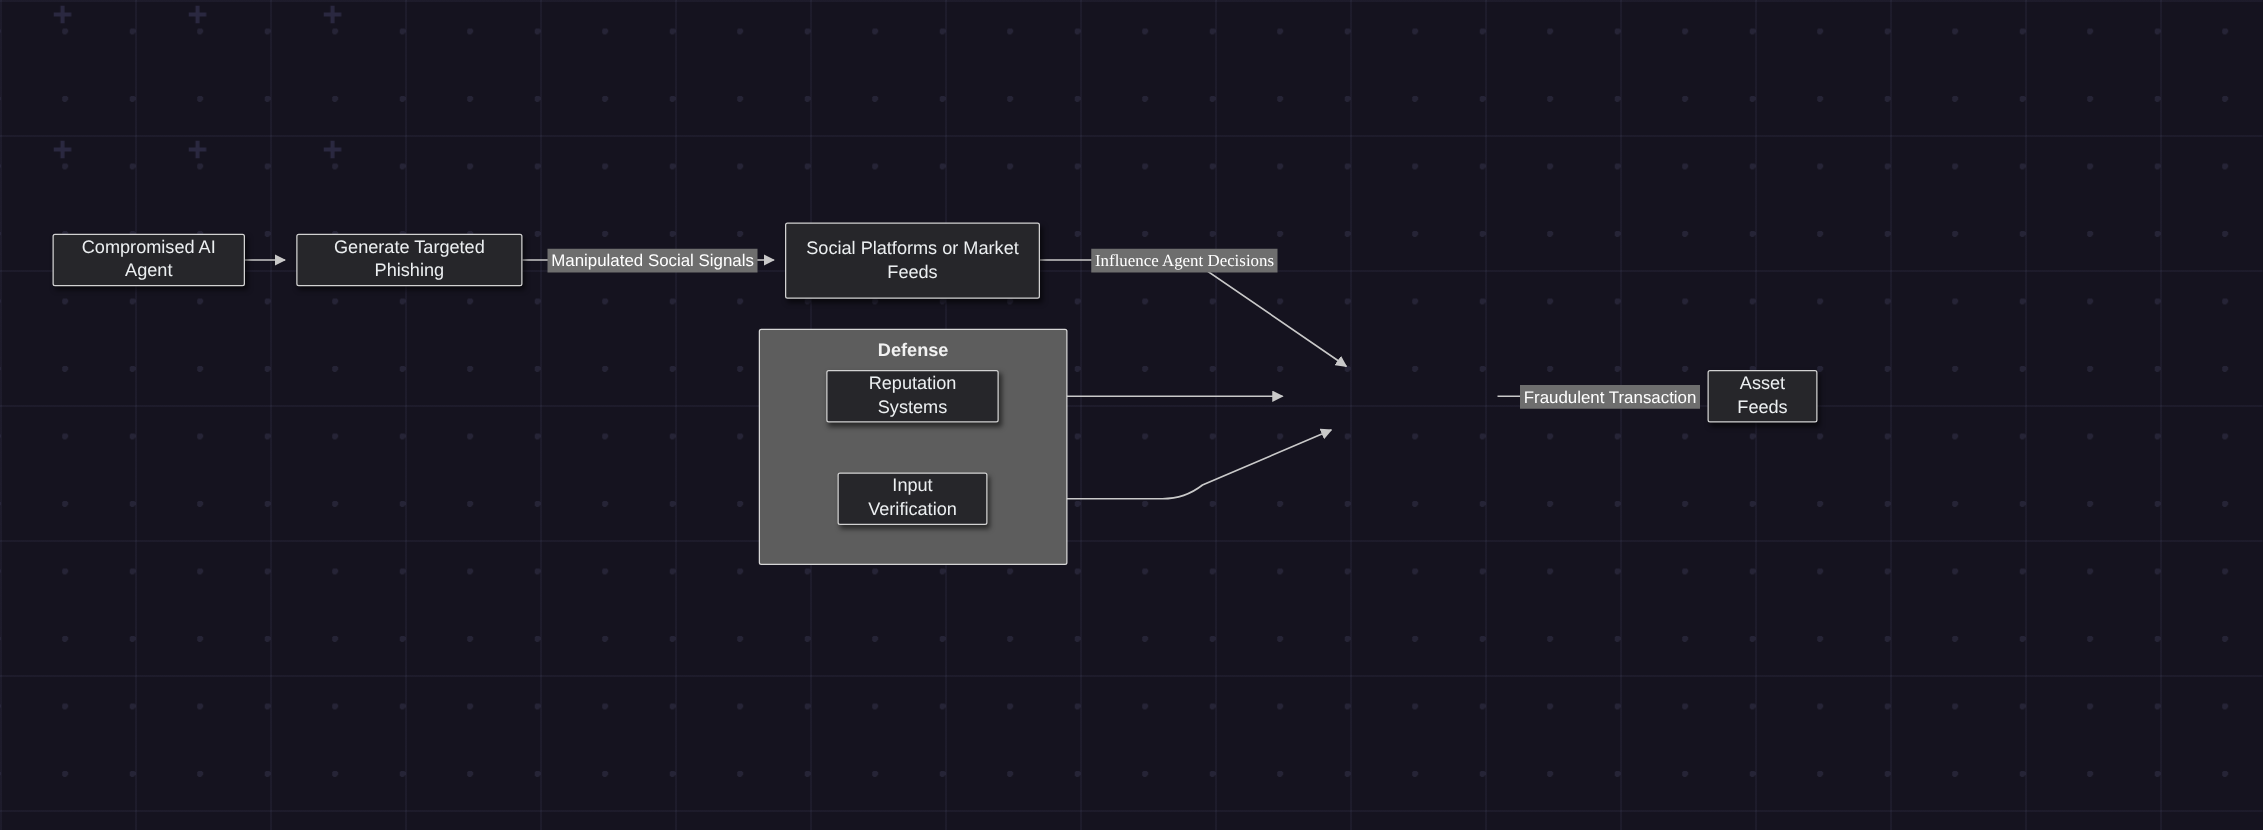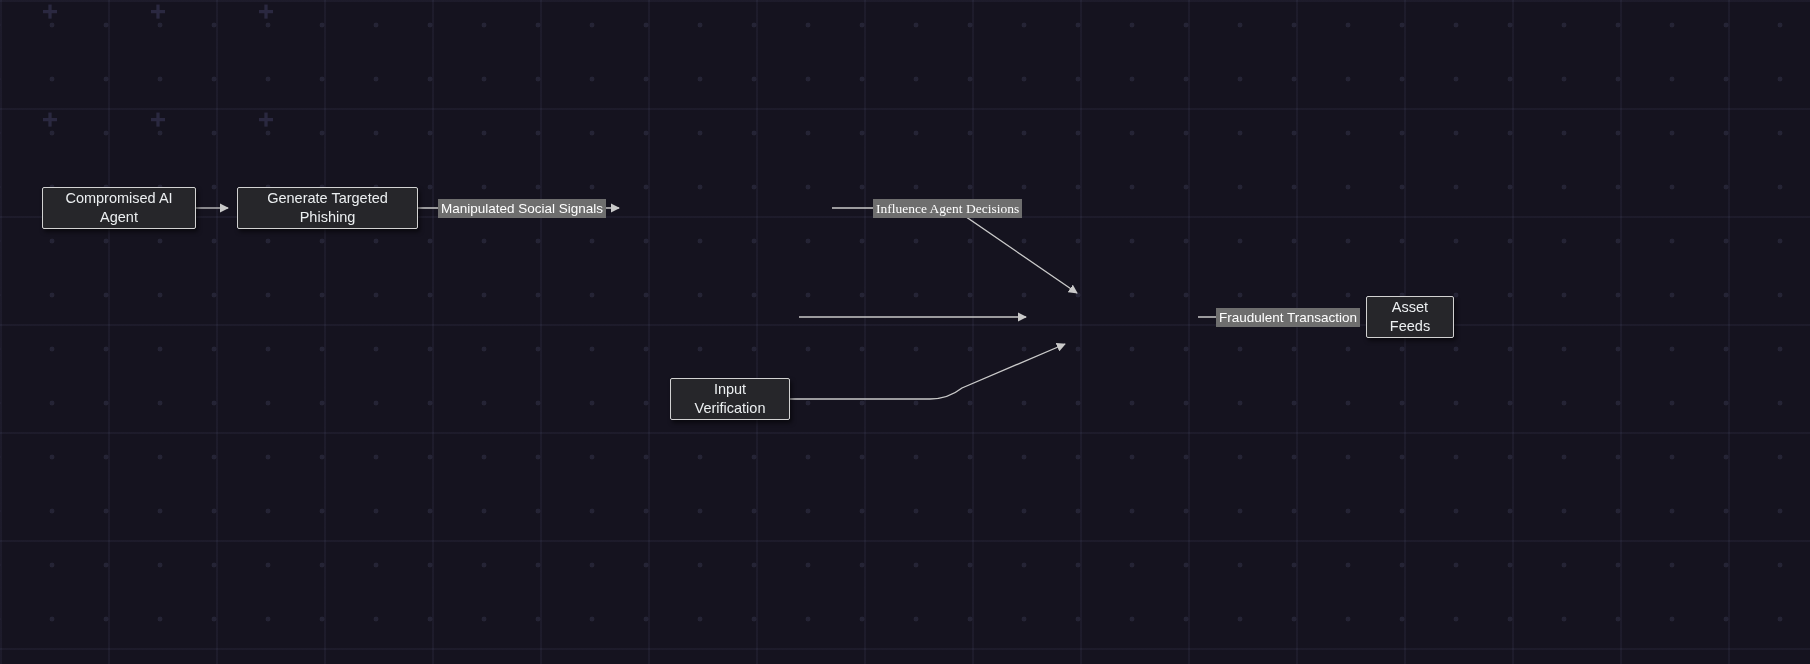--- a/index.html
+++ b/index.html
@@ -127,30 +127,40 @@
       <path d="M 832 208 L 953 208 L 1077 293" marker-end="url(#arrow)"></path>
 
       <path d="M 1198 317 L 1357 317" marker-end="url(#arrow)"></path>
 
       <path d="M 799 317 L 1026 317" marker-end="url(#arrow)"></path>
 
       <path d="M 790 399 L 930 399 Q 948 399 962 388 L 1065 344" marker-end="url(#arrow)"></path>
     </g>
   </svg>
 
+  <div class="subgraph" style="left:607px; top:263px; width:247px; height:189px;">
+    <div class="subgraph-title">Defense</div>
+  </div>
 
   <div class="node" style="left:42px; top:187px; width:154px; height:42px;">
     <span>Compromised AI Agent</span>
   </div>
 
   <div class="node" style="left:237px; top:187px; width:181px; height:42px;">
     <span>Generate Targeted Phishing</span>
   </div>
 
+  <div class="node" style="left:628px; top:178px; width:204px; height:61px; flex-direction:column;">
+    <span>Social Platforms or Market</span>
+    <span>Feeds</span>
+  </div>
 
+  <div class="node" style="left:661px; top:296px; width:138px; height:42px;">
+    <span>Reputation Systems</span>
+  </div>
 
   <div class="node" style="left:670px; top:378px; width:120px; height:42px;">
     <span>Input Verification</span>
   </div>
 
 
   <div class="node" style="left:1366px; top:296px; width:88px; height:42px;">
     <span>Asset Feeds</span>
   </div>
 

